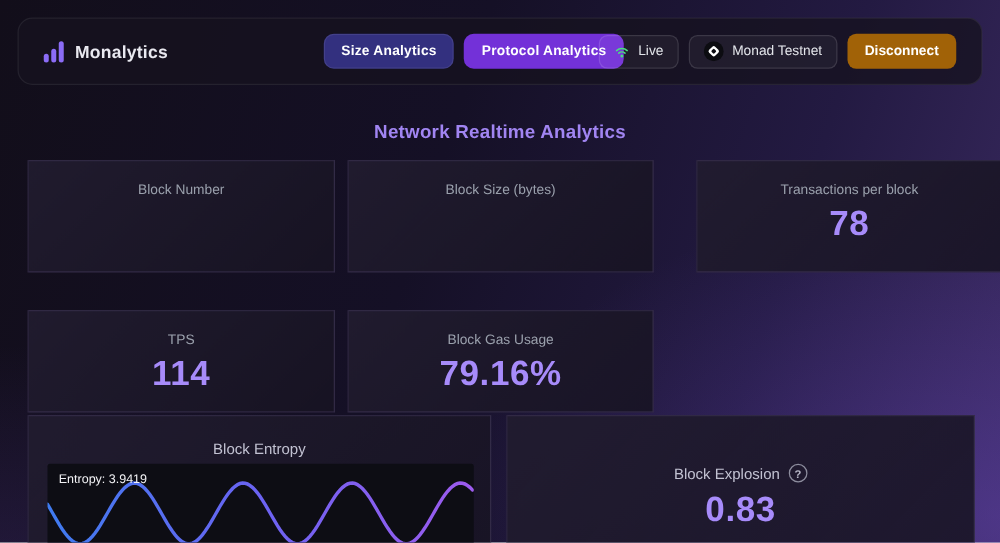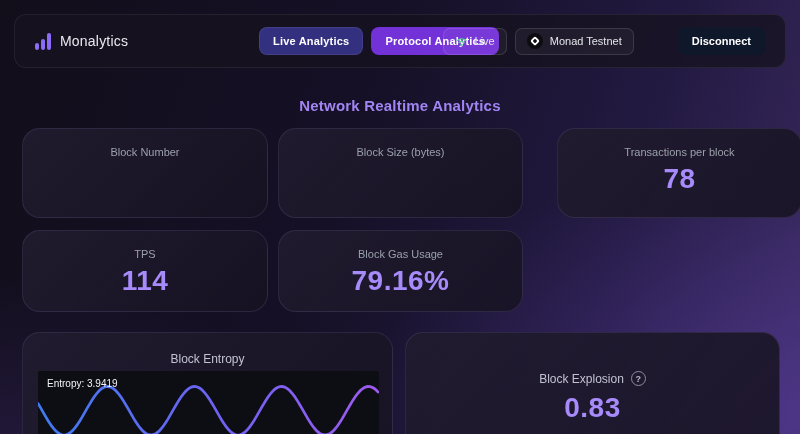--- a/index.html
+++ b/index.html
@@ -18,60 +18,60 @@
     position:absolute; left:14px; top:14px; width:772px; height:54px;
     background:rgba(22,18,31,0.78);
     border:1px solid rgba(255,255,255,0.07);
     border-radius:12px;
     display:flex; align-items:center; padding:0 20px;
   }
   .brand { display:flex; align-items:center; gap:9px; }
   .brand-bars { display:flex; align-items:flex-end; gap:2px; height:17px; }
   .brand-bars i { display:block; width:4px; border-radius:2px; background:#8b6cf6; }
   .brand-bars i:nth-child(1){height:7px;} .brand-bars i:nth-child(2){height:11px;} .brand-bars i:nth-child(3){height:17px;}
-  .brand-name { color:#e9e9f0; font-size:14px; font-weight:400; letter-spacing:.2px; }
+  .brand-name { color:#e9e9f0; font-size:14px; font-weight:700; letter-spacing:.2px; }
 
   .nav-buttons { position:absolute; left:244px; display:flex; gap:8px; }
   .nav-btn {
     border:none; cursor:pointer; color:#fff; font-weight:700; font-size:11px;
     font-family:inherit; padding:8px 14px; border-radius:8px; letter-spacing:.2px;
   }
   .nav-btn.chain { background:#33307f; box-shadow:inset 0 0 0 1px rgba(255,255,255,0.08); }
   .nav-btn.protocol { background:#7331d8; }
 
   .nav-right { position:absolute; right:20px; display:flex; align-items:center; gap:8px; }
   .badge {
     display:flex; align-items:center; gap:7px; height:27px; padding:0 11px;
     background:rgba(255,255,255,0.045); border:1px solid rgba(255,255,255,0.12);
     border-radius:7px; color:#e3e5ea; font-size:11px; font-weight:500;
   }
   .btn-disconnect {
     border:none; cursor:pointer; height:28px; padding:0 14px; border-radius:7px;
-    background:#0f172a; color:#fff; font-size:11px; font-weight:700; font-family:inherit;margin-left:36px;
+    background:#a16207; color:#fff; font-size:11px; font-weight:700; font-family:inherit;
   }
 
   
   .page-title {
     position:absolute; top:97px; left:0; width:100%;
     text-align:center; color:#a185f2; font-size:15px; font-weight:700; letter-spacing:.2px;
   }
 
   
   .card {
     position:absolute;
     background:linear-gradient(135deg, rgba(33,28,47,0.92), rgba(23,19,34,0.88));
     border:1px solid rgba(150,132,200,0.16);
-    border-radius:18px;
+    border-radius:0;
   }
   .stat-card { display:flex; flex-direction:column; align-items:center; padding-top:17px; gap:5px; }
   .stat-label { color:#9aa0ac; font-size:11px; }
   .stat-value { color:#a78bfa; font-size:28px; font-weight:700; letter-spacing:.5px; }
 
   .r1 { top:128px; height:90px; }
-  .r2 { top:230px; height:82px; }
+  .r2 { top:248px; height:82px; }
   .c1 { left:22px;  width:246px; }
   .c2 { left:278px; width:245px; }
   .c3 { left:557px; width:245px; }
 
   
   .entropy-card   { left:22px;  top:332px; width:371px; height:140px; }
   .explosion-card { left:405px; top:332px; width:375px; height:140px;
                     display:flex; flex-direction:column; align-items:center; padding-top:38px; gap:6px; }
   .panel-title-row { display:flex; align-items:center; justify-content:center; gap:7px;
                      color:#c2c2d2; font-size:12px; }
@@ -95,21 +95,21 @@
   <div class="brand">
     <span class="brand-bars">
         <i></i>
         <i></i>
         <i></i>
       </span>
     <span class="brand-name">Monalytics</span>
   </div>
 
   <nav class="nav-buttons">
-    <button class="nav-btn chain">Live Analytics</button>
+    <button class="nav-btn chain">Size Analytics</button>
     <button class="nav-btn protocol">Protocol Analytics</button>
   </nav>
 
   <div class="nav-right">
     <div class="badge">
       <svg width="13" height="13" viewBox="0 0 14 14">
         <circle cx="7" cy="10.6" r="1.3" fill="#4ade80"></circle>
         <path d="M4.3 8.1a3.9 3.9 0 0 1 5.4 0" stroke="#4ade80" stroke-width="1.3" fill="none" stroke-linecap="round"></path>
         <path d="M2.4 5.9a6.6 6.6 0 0 1 9.2 0" stroke="#4ade80" stroke-width="1.3" fill="none" stroke-linecap="round"></path>
       </svg>

